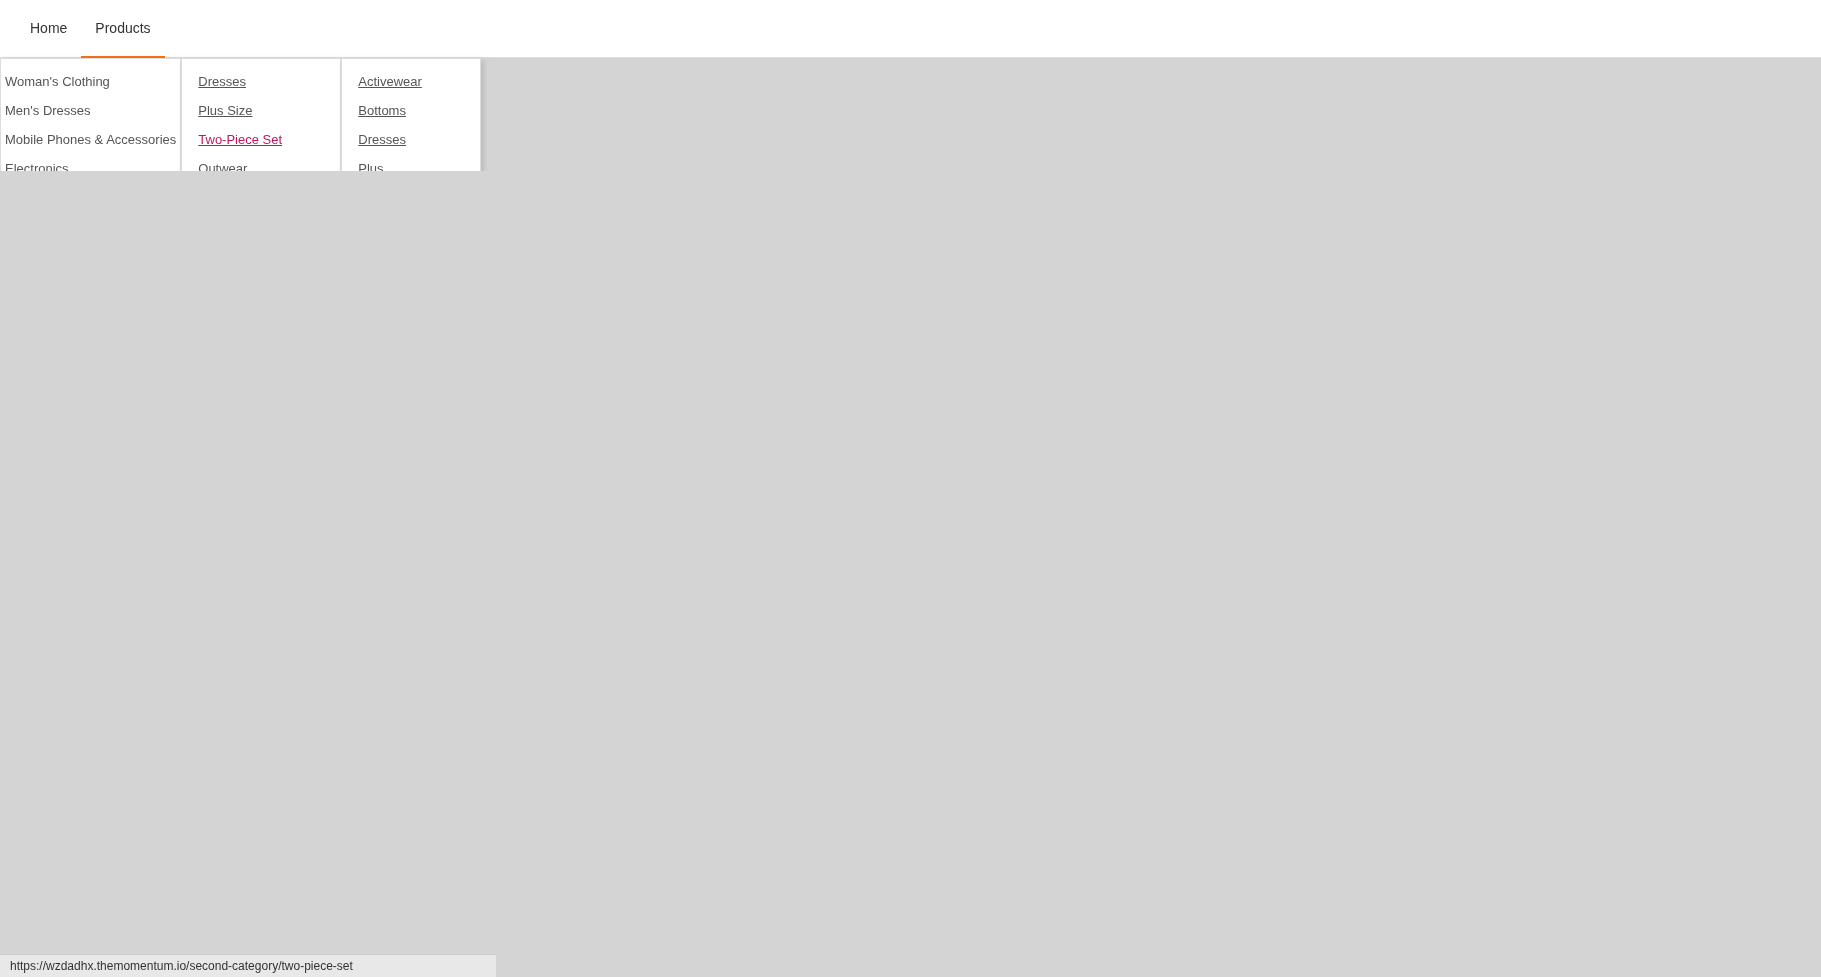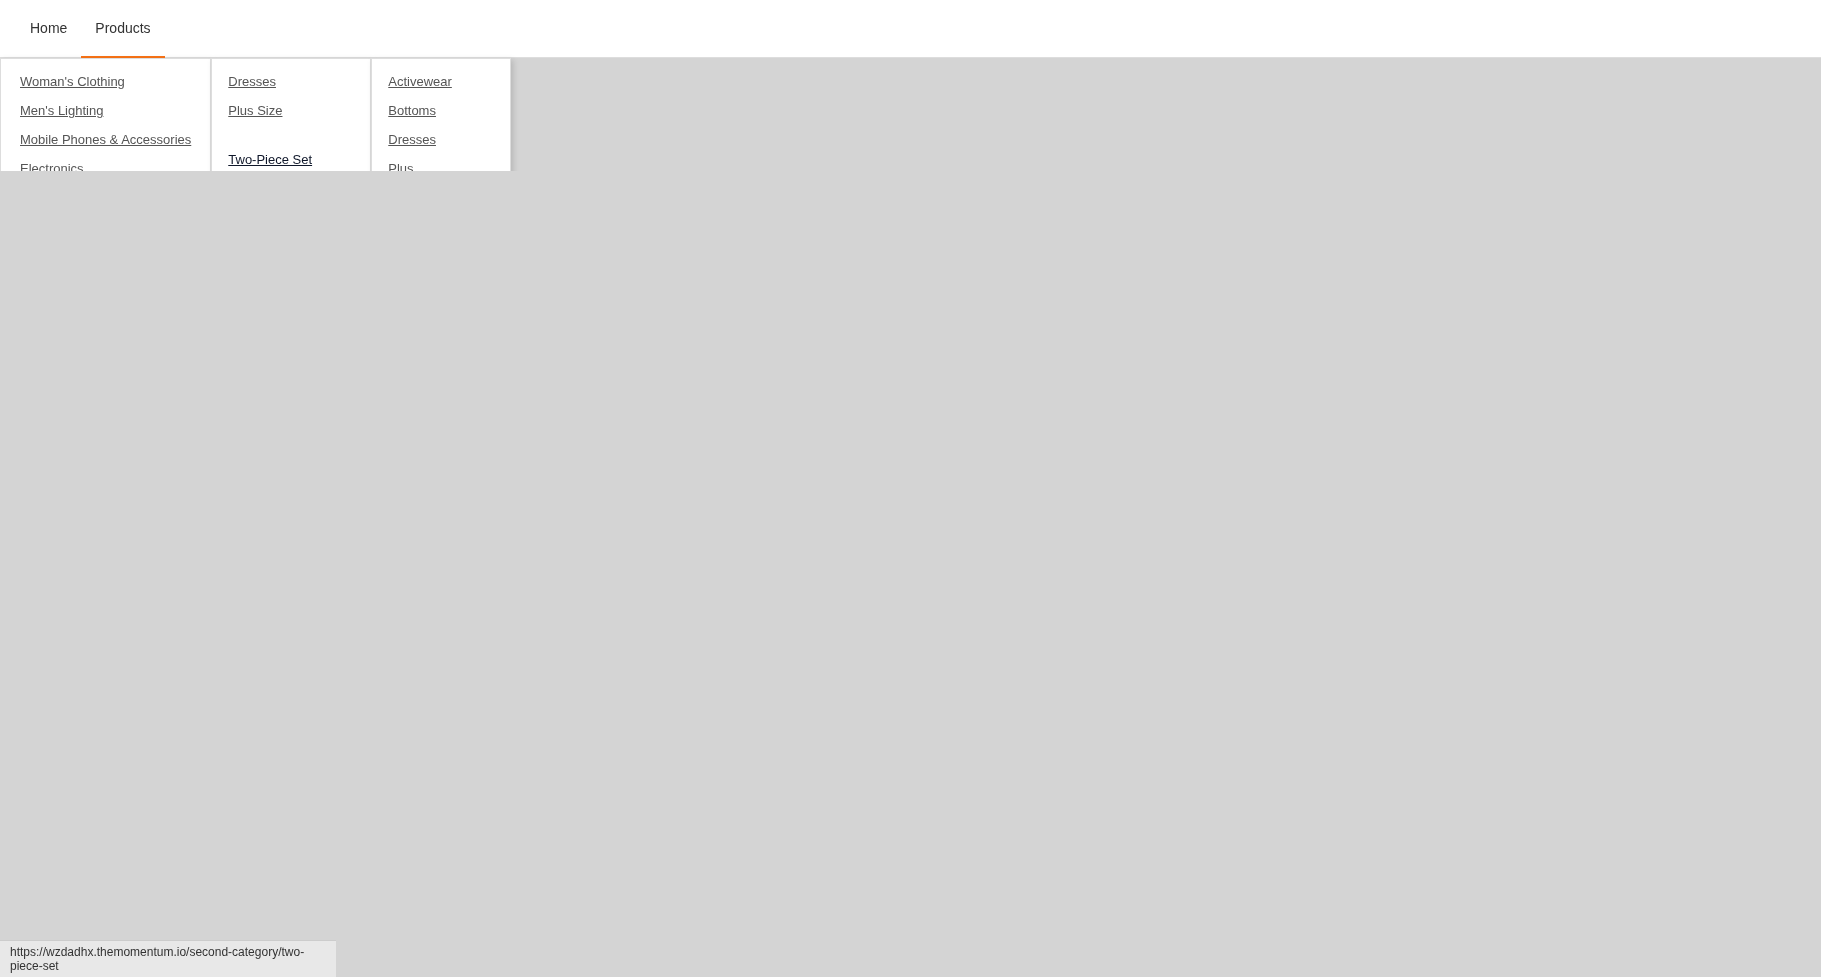--- a/index.html
+++ b/index.html
@@ -61,25 +61,24 @@
 
     
     .dropdown-l1 {
       background: #fff;
       border: 1px solid #ddd;
       box-shadow: 2px 2px 6px rgba(0,0,0,0.15);
       min-width: 180px;
       padding: 8px 0;
     }
     .dropdown-l1 .menu-item {
-      padding: 7px 19px;
+      padding: 7px 4px;
       cursor: pointer;
       color: #555;
       font-size: 13px;
-      text-decoration: underline;
       white-space: nowrap;
     }
 
     
     .dropdown-l2 {
       background: #fff;
       border: 1px solid #ddd;
       box-shadow: 2px 2px 6px rgba(0,0,0,0.15);
       min-width: 160px;
       padding: 8px 0;
@@ -87,22 +86,21 @@
     }
     .dropdown-l2 .menu-item {
       padding: 7px 16px;
       cursor: pointer;
       color: #555;
       font-size: 13px;
       text-decoration: underline;
       white-space: nowrap;
     }
     .dropdown-l2 .menu-item.active {
-      color: #0f172a;
-      margin-top: 20px;
+      color: #be185d;
     }
 
     
     .dropdown-l3 {
       background: #fff;
       border: 1px solid #ddd;
       box-shadow: 2px 2px 6px rgba(0,0,0,0.15);
       min-width: 140px;
       padding: 8px 0;
     }
@@ -118,34 +116,34 @@
     
     .statusbar {
       position: fixed;
       bottom: 0;
       left: 0;
       background: #e8e8e8;
       border-top: 1px solid #ccc;
       padding: 4px 10px;
       font-size: 12px;
       color: #333;
-      width: 336px;
+      width: 496px;
     }
   </style>
 </head>
 <body>
 
 <nav class="navbar">
   <a class="nav-item">Home</a>
   <a class="nav-item active">Products</a>
 
   <div class="dropdown-container">
     <div class="dropdown-l1" id="dropdown-l1-container">
         <div class="menu-item">Woman's Clothing</div>
-        <div class="menu-item">Men's Lighting</div>
+        <div class="menu-item">Men's Dresses</div>
         <div class="menu-item">Mobile Phones &amp; Accessories</div>
         <div class="menu-item">Electronics</div>
         <div class="menu-item">Tools, Industrial &amp; Scientific</div>
         <div class="menu-item">Automobiles &amp; Motorcycles</div>
         <div class="menu-item">Toys Hobbies and Robot</div>
         <div class="menu-item">Computer &amp; Networking</div>
         <div class="menu-item">Sports &amp; Outdoor</div>
         <div class="menu-item">Home &amp; Garden</div>
         <div class="menu-item">Jewelry &amp; Watch</div>
         <div class="menu-item">Home Appliences</div>

